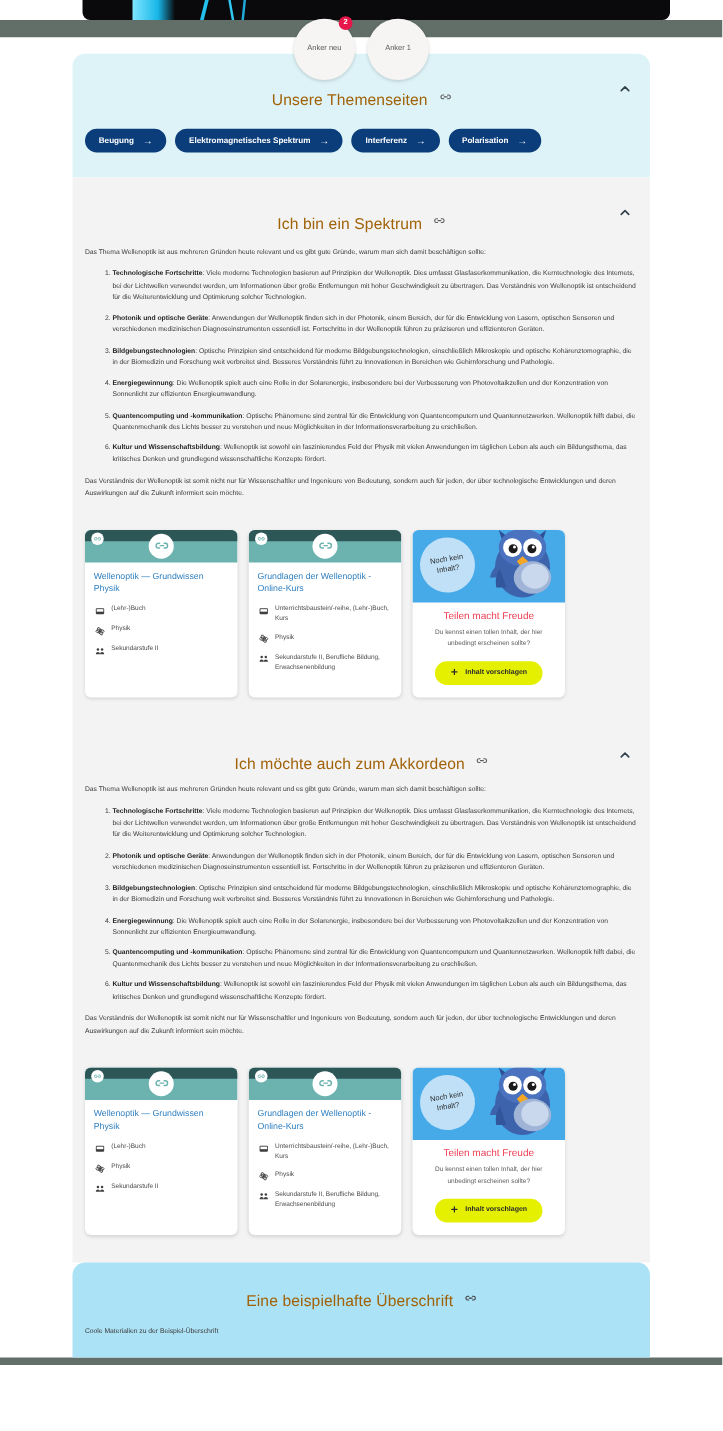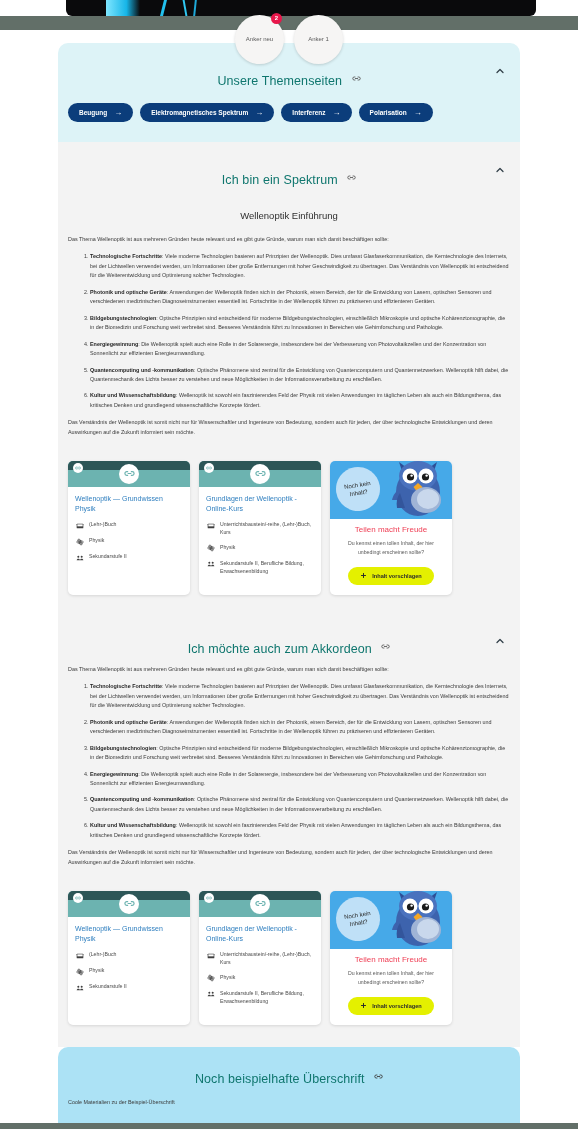--- a/index.html
+++ b/index.html
@@ -123,21 +123,21 @@
 
   .sec-head {
     position: relative;
     text-align: center;
     padding: 26px 0 10px;
   }
   .sec-head.compact { padding: 20px 0 8px; }
   .sec-title {
     display: inline-block;
     font-size: 12.5px;
-    color: #0f766e;
+    color: #a16207;
     font-weight: 400;
     letter-spacing: .1px;
   }
   .link-glyph {
     display: inline-block;
     margin-left: 5px;
     vertical-align: 2px;
     color: #5a5a5a;
   }
   .chev {
@@ -401,21 +401,20 @@
         </svg>
       </span>
       <span class="chev">
         <svg width="12" height="12" viewBox="0 0 24 24" fill="none" stroke="#33404a" stroke-width="2.6" stroke-linecap="round" stroke-linejoin="round">
             <polyline points="6 15 12 9 18 15"></polyline>
           </svg>
       </span>
     </div>
 
     <div class="acc-body">
-      <div class="sub-title">Wellenoptik Einführung</div>
       <p class="para">Das Thema Wellenoptik ist aus mehreren Gründen heute relevant und es gibt gute Gründe, warum man sich damit beschäftigen sollte:</p>
       <ol class="reasons">
         <li><b>Technologische Fortschritte</b><span>: Viele moderne Technologien basieren auf Prinzipien der Wellenoptik. Dies umfasst Glasfaserkommunikation, die Kerntechnologie des Internets, bei der Lichtwellen verwendet werden, um Informationen über große Entfernungen mit hoher Geschwindigkeit zu übertragen. Das Verständnis von Wellenoptik ist entscheidend für die Weiterentwicklung und Optimierung solcher Technologien.</span></li>
         <li><b>Photonik und optische Geräte</b><span>: Anwendungen der Wellenoptik finden sich in der Photonik, einem Bereich, der für die Entwicklung von Lasern, optischen Sensoren und verschiedenen medizinischen Diagnoseinstrumenten essentiell ist. Fortschritte in der Wellenoptik führen zu präziseren und effizienteren Geräten.</span></li>
         <li><b>Bildgebungstechnologien</b><span>: Optische Prinzipien sind entscheidend für moderne Bildgebungstechnologien, einschließlich Mikroskopie und optische Kohärenztomographie, die in der Biomedizin und Forschung weit verbreitet sind. Besseres Verständnis führt zu Innovationen in Bereichen wie Gehirnforschung und Pathologie.</span></li>
         <li><b>Energiegewinnung</b><span>: Die Wellenoptik spielt auch eine Rolle in der Solarenergie, insbesondere bei der Verbesserung von Photovoltaikzellen und der Konzentration von Sonnenlicht zur effizienten Energieumwandlung.</span></li>
         <li><b>Quantencomputing und -kommunikation</b><span>: Optische Phänomene sind zentral für die Entwicklung von Quantencomputern und Quantennetzwerken. Wellenoptik hilft dabei, die Quantenmechanik des Lichts besser zu verstehen und neue Möglichkeiten in der Informationsverarbeitung zu erschließen.</span></li>
         <li><b>Kultur und Wissenschaftsbildung</b><span>: Wellenoptik ist sowohl ein faszinierendes Feld der Physik mit vielen Anwendungen im täglichen Leben als auch ein Bildungsthema, das kritisches Denken und grundlegend wissenschaftliche Konzepte fördert.</span></li>
       </ol>
       <p class="para">Das Verständnis der Wellenoptik ist somit nicht nur für Wissenschaftler und Ingenieure von Bedeutung, sondern auch für jeden, der über technologische Entwicklungen und deren Auswirkungen auf die Zukunft informiert sein möchte.</p>
@@ -742,21 +741,21 @@
             </span>
             <span>Inhalt vorschlagen</span>
           </button>
         </div>
       </div>
     </div>
   </div>
 
   <div class="section sec-blue">
     <div class="sec-head compact">
-      <span class="sec-title">Noch beispielhafte Überschrift</span>
+      <span class="sec-title">Eine beispielhafte Überschrift</span>
       <span class="link-glyph">
         <svg width="9" height="9" viewBox="0 0 24 24" fill="none" stroke="#3d3d3d" stroke-width="2.4" stroke-linecap="round">
           <path d="M9 12h6"></path>
             <path d="M8 8H6a4 4 0 0 0 0 8h2"></path>
             <path d="M16 8h2a4 4 0 0 1 0 8h-2"></path>
         </svg>
       </span>
     </div>
     <div class="bottom-sub">Coole Materialien zu der Beispiel-Überschrift</div>
   </div>

